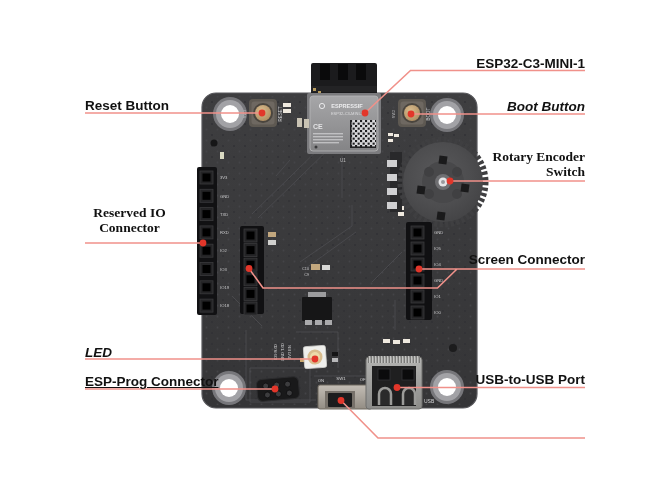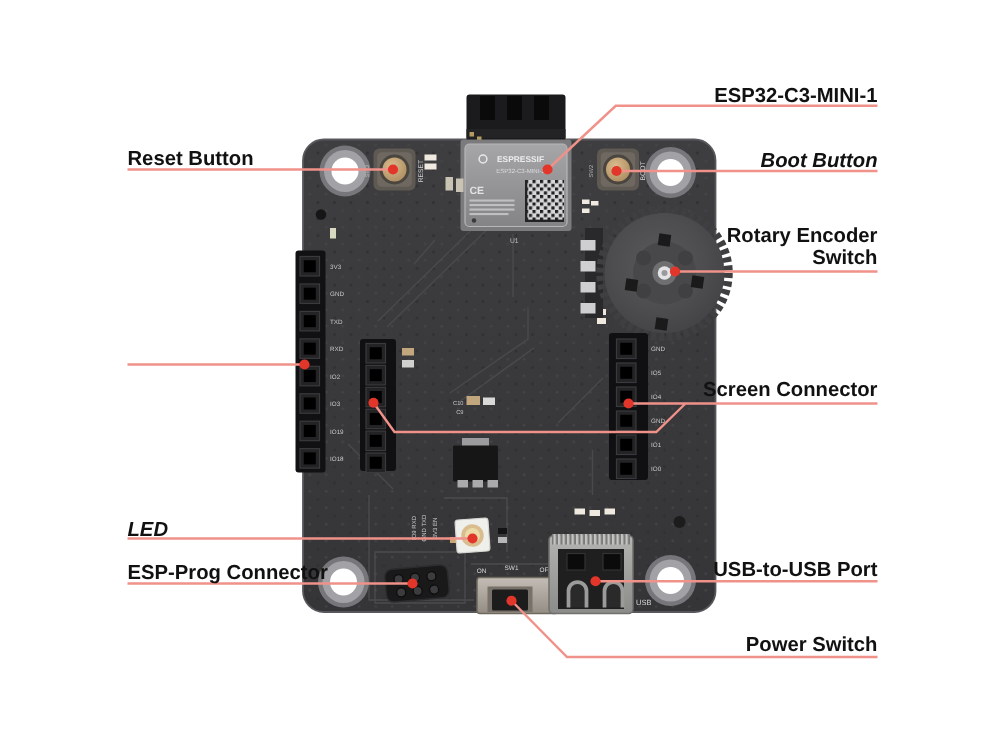--- a/index.html
+++ b/index.html
@@ -2,21 +2,21 @@
 <html><head>
 <meta charset="utf-8">
 <style>
   html,body{margin:0;padding:0;background:#fff;}
   #figure{position:relative;width:670px;height:490px;background:#ffffff;overflow:hidden;
           font-family:"Liberation Sans","DejaVu Sans",sans-serif;}
   #board-svg{position:absolute;left:0;top:0;}
   .callout{position:absolute;font-size:13.5px;font-weight:bold;color:#111111;
            line-height:15px;white-space:nowrap;text-align:center;}
   .callout.right{text-align:right;}
-  .callout.wrap{white-space:normal;}
+  .callout.wrap{white-space:normal;font-family:Liberation Serif, serif;}
 </style>
 </head>
 <body>
 
 <div id="figure">
 
 <svg id="board-svg" width="670" height="490" viewBox="0 0 670 490" xmlns="http://www.w3.org/2000/svg">
   <defs>
     <linearGradient id="pcbGrad" x1="0" y1="0" x2="0" y2="1">
       <stop offset="0" stop-color="#3e3e40"></stop>
@@ -346,23 +346,23 @@
     <circle cx="249" cy="268.5" r="3.4"></circle>
     <circle cx="203" cy="243" r="3.4"></circle>
     <circle cx="315" cy="359" r="3.4"></circle>
     <circle cx="275" cy="389" r="3.4"></circle>
     <circle cx="397" cy="387.5" r="3.4"></circle>
     <circle cx="341" cy="400.5" r="3.4"></circle>
   </g>
 </svg>
 
 <div class="callout" style="left:85px;top:98px;">Reset Button</div>
+<div class="callout wrap" style="left:87px;top:205px;width:85px;">Reserved IO Connector</div>
 <div class="callout" style="left:85px;top:345px;font-style:italic;">LED</div>
-<div class="callout" style="left:85px;top:374px;">ESP-Prog Connector</div>
+<div class="callout" style="left:85px;top:374px;text-decoration:underline;">ESP-Prog Connector</div>
 
 <div class="callout right" style="right:85px;top:56px;">ESP32-C3-MINI-1</div>
 <div class="callout right" style="right:85px;top:99px;font-style:italic;">Boot Button</div>
 <div class="callout right wrap" style="right:85px;top:149px;width:115px;">Rotary Encoder Switch</div>
 <div class="callout right" style="right:85px;top:372px;">USB-to-USB Port</div>
 <div class="callout right" style="right:85px;top:252px;">Screen Connector</div>
-<div class="callout right" style="right:85px;top:422px;">Power Switch</div>
 
 </div>
 
 </body></html>

